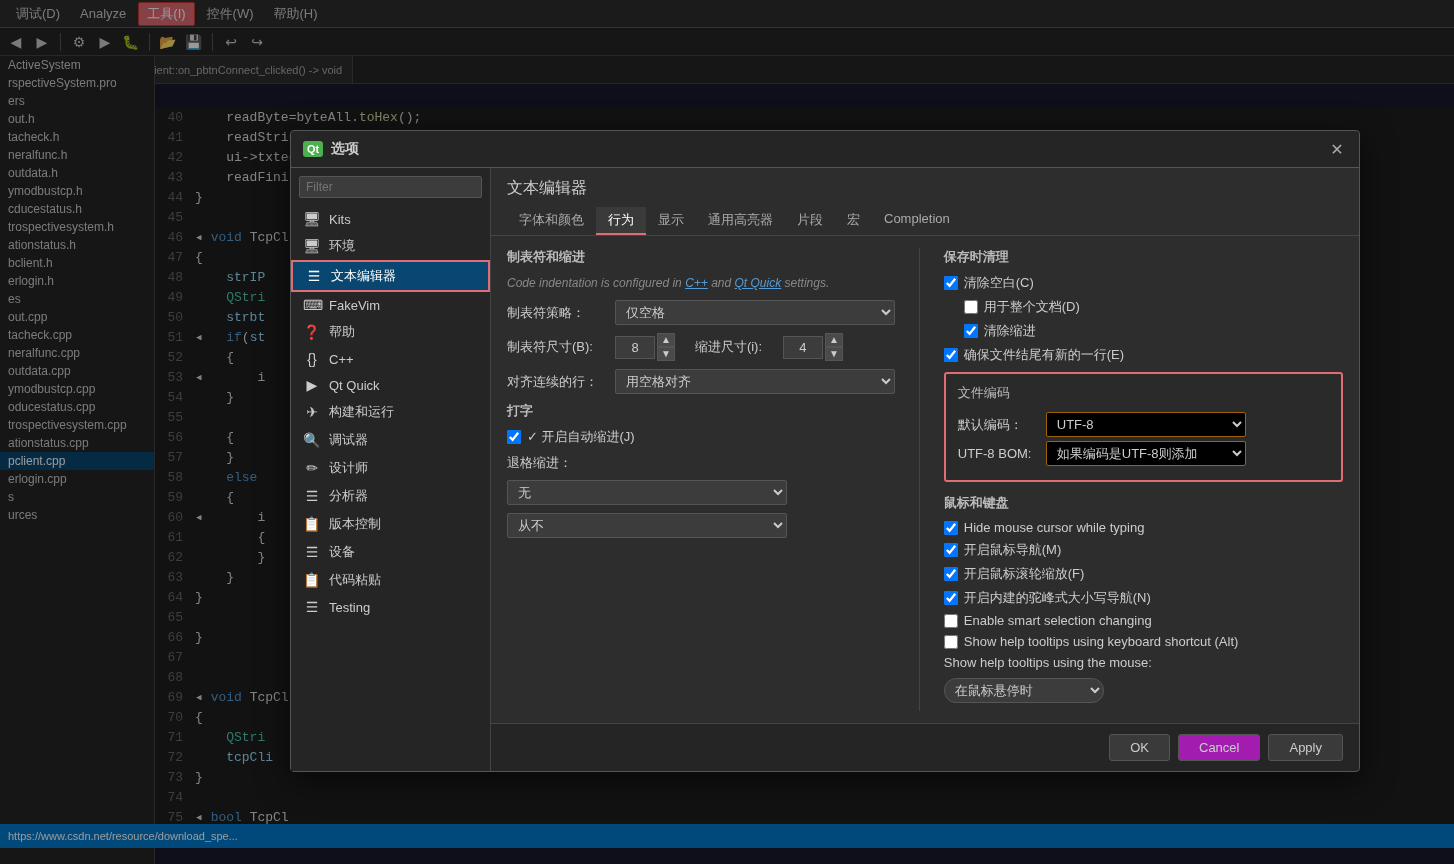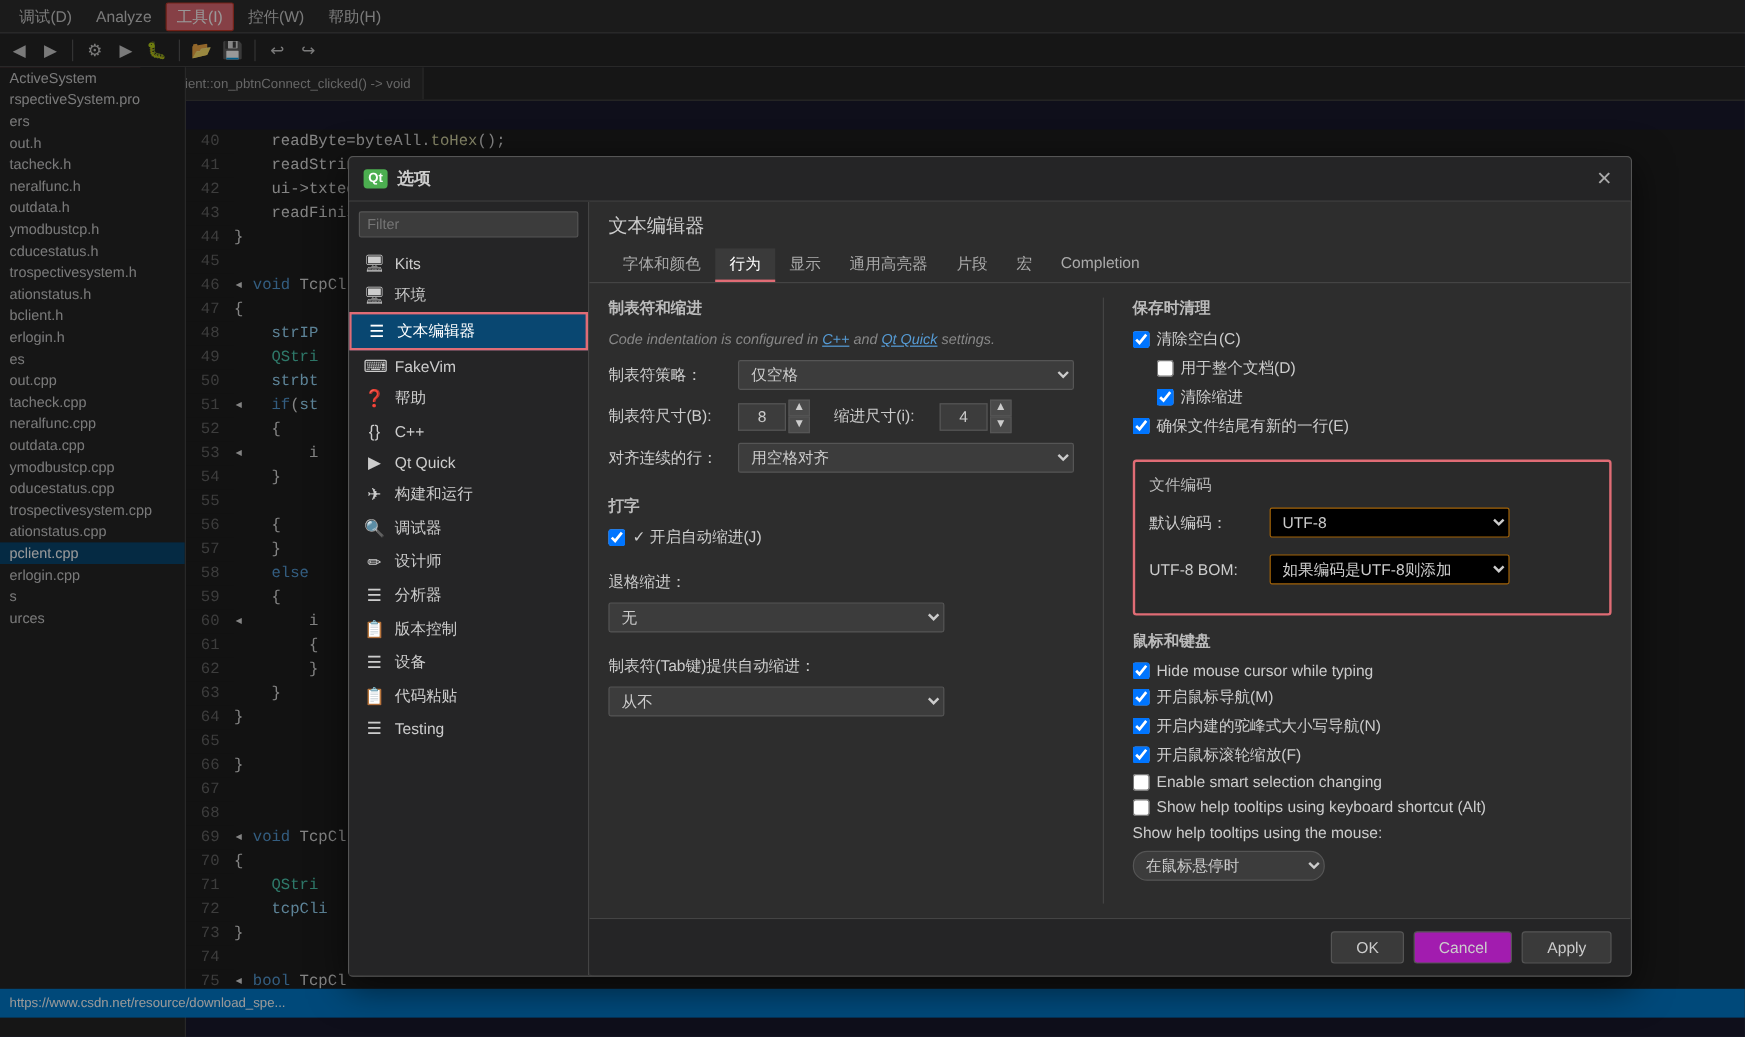--- a/index.html
+++ b/index.html
@@ -329,21 +329,21 @@
       width: 520px;
     }
 
     .section-title {
       font-size: 13px;
       color: #bbb;
       margin-bottom: 8px;
       font-weight: bold;
     }
     .section {
-      margin-bottom: 19px;
+      margin-bottom: 8px;
     }
 
     .info-text {
       font-size: 12px;
       color: #888;
       font-style: italic;
       line-height: 1.5;
       margin-bottom: 8px;
     }
     .info-text a {
@@ -424,22 +424,22 @@
       background: #2a2a2a;
     }
     .encoding-title {
       font-size: 13px;
       color: #bbb;
       margin-bottom: 10px;
     }
     .encoding-row {
       display: flex;
       align-items: center;
-      gap: 20px;
-      margin-bottom: 14px;
+      gap: 8px;
+      margin-bottom: 4px;
     }
     .encoding-label {
       color: #ccc;
       font-size: 13px;
       min-width: 80px;
     }
     .encoding-select {
       background: #000000;
       border: 1px solid #a16207;
       color: #ccc;
@@ -872,23 +872,20 @@
             <div class="form-row">
               <select class="form-select wide-select">
                 <option>无</option>
                 <option>有</option>
               </select>
             </div>
           </div>
 
           <div class="section">
             <div class="form-row">
-              <span class="form-label" style="min-width:220px;">制表符(Tab键)提供自动缩进：</span>
-            </div>
-            <div class="form-row">
               <select class="form-select wide-select">
                 <option>从不</option>
                 <option>总是</option>
                 <option>在空行</option>
               </select>
             </div>
           </div>
 
         </div>
 
@@ -943,25 +940,25 @@
             <div class="checkbox-row">
               <input type="checkbox" checked="" style="">
               <label class="checkbox-label">Hide mouse cursor while typing</label>
             </div>
             <div class="checkbox-row">
               <input type="checkbox" checked="" style="">
               <label class="checkbox-label">开启鼠标导航(M)</label>
             </div>
             <div class="checkbox-row">
               <input type="checkbox" checked="" style="">
-              <label class="checkbox-label">开启内建的驼峰式大小写导航(N)</label>
+              <label class="checkbox-label">开启鼠标滚轮缩放(F)</label>
             </div>
             <div class="checkbox-row">
               <input type="checkbox" checked="" style="">
-              <label class="checkbox-label">开启鼠标滚轮缩放(F)</label>
+              <label class="checkbox-label">开启内建的驼峰式大小写导航(N)</label>
             </div>
             <div class="checkbox-row">
               <input type="checkbox" style="">
               <label class="checkbox-label">Enable smart selection changing</label>
             </div>
             <div class="checkbox-row">
               <input type="checkbox" style="">
               <label class="checkbox-label">Show help tooltips using keyboard shortcut (Alt)</label>
             </div>
             <div class="form-row">

